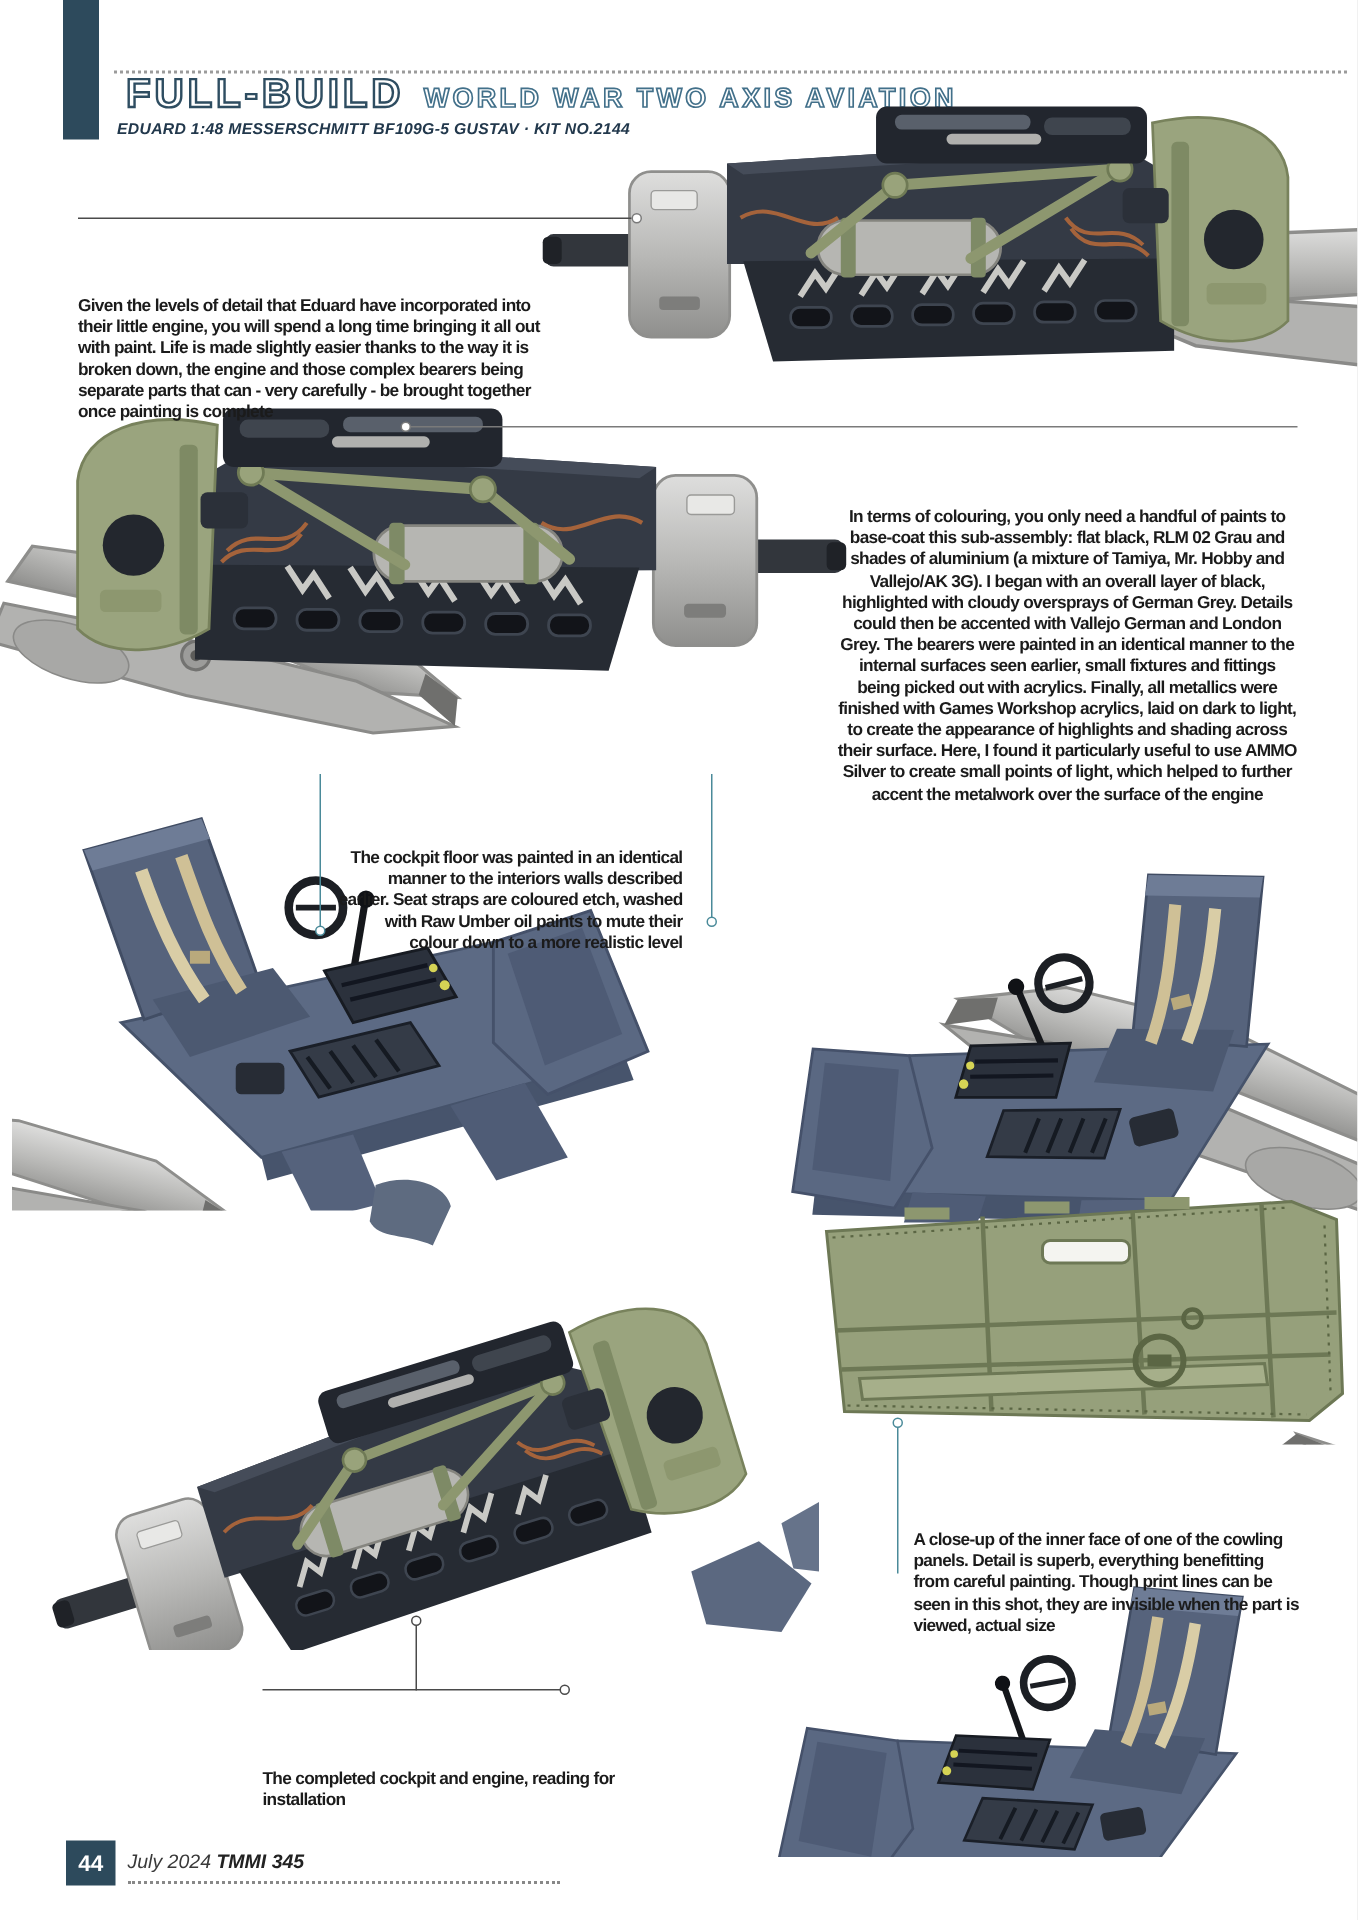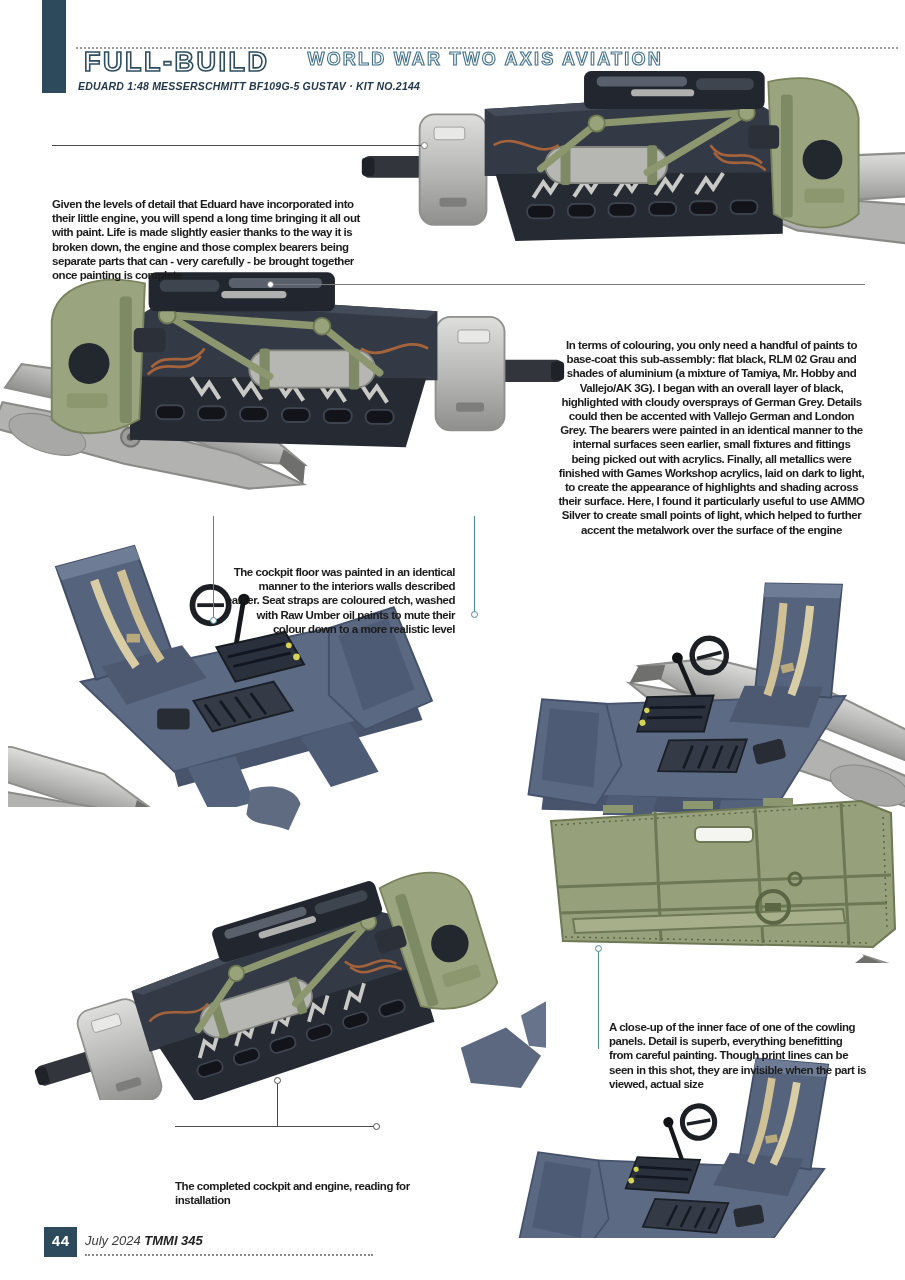--- a/index.html
+++ b/index.html
@@ -3,45 +3,45 @@
 <meta charset="utf-8">
 <style>
   html,body{margin:0;padding:0;background:#e8e8e8;}
   .page{position:relative;width:905px;height:1280px;background:#ffffff;overflow:hidden;
         font-family:"Liberation Sans",sans-serif;margin:0 auto;}
   .abs{position:absolute;}
   
   .corner-bar{left:42px;top:0;width:24px;height:93px;background:#2d4a5c;}
   .dotline{border-top:2px dotted #9b9b9b;height:0;}
   .top-dotline{left:76px;top:47px;width:822px;}
-  .title-row{left:84px;top:49px;display:flex;gap:2px;white-space:nowrap;}
+  .title-row{left:84px;top:49px;display:flex;align-items:flex-end;gap:13px;white-space:nowrap;}
   .title-main{font-size:27px;font-weight:bold;letter-spacing:2.5px;color:#2e4d61;
               -webkit-text-fill-color:transparent;-webkit-text-stroke:1.6px #2e4d61;line-height:1;}
   .title-sub{font-size:18px;font-weight:bold;letter-spacing:2.2px;color:#a16207;
-             -webkit-text-fill-color:transparent;-webkit-text-stroke:1.1px #42708a;line-height:1.15;margin-left:36px;}
+             -webkit-text-fill-color:transparent;-webkit-text-stroke:1.1px #42708a;line-height:1.15;}
   .kicker{left:78px;top:80px;font-size:10.5px;font-weight:bold;font-style:italic;
           color:#22384c;letter-spacing:0.2px;}
   
   .cap{font-size:11.5px;font-weight:bold;line-height:14.2px;letter-spacing:-0.45px;color:#1b1b1b;z-index:30;margin-top:46px;}
   .cap.right{text-align:center;}
   .cline{z-index:29;}
   .cline.h{border-top:1.5px solid #7a7a7a;height:0;}
   .cline.v{border-left:1.5px solid #4a8a99;width:0;}
   .cline.hd{border-top:1.5px solid #4a4a4a;height:0;}
   .cline.vd{border-left:1.5px solid #4a4a4a;width:0;}
   .cdot{width:5px;height:5px;border-radius:50%;background:#fff;z-index:31;}
   .cdot.grey{border:1.5px solid #7a7a7a;}
   .cdot.teal{border:1.5px solid #4a8a99;}
   .cdot.dark{border:1.5px solid #4a4a4a;}
   
   .fig{z-index:10;}
   .fig svg{display:block;width:100%;height:100%;}
   
   .pagenum-box{left:44px;top:1227px;width:33px;height:30px;background:#2d4a5c;color:#ffffff;
-               display:flex;align-items:center;justify-content:center;font-size:15px;font-weight:bold;font-family:Liberation Mono, monospace;}
+               display:flex;align-items:center;justify-content:center;font-size:15px;font-weight:bold;}
   .footer-text{left:85px;top:1233px;font-size:13px;color:#3a3a3a;font-style:italic;}
   .footer-text b{color:#222222;}
   .footer-dotline{left:85px;top:1254px;width:288px;border-top:2px dotted #888;}
 </style>
 </head>
 <body>
 
 <div class="page">
 
   <svg width="0" height="0" style="position:absolute" aria-hidden="true">

